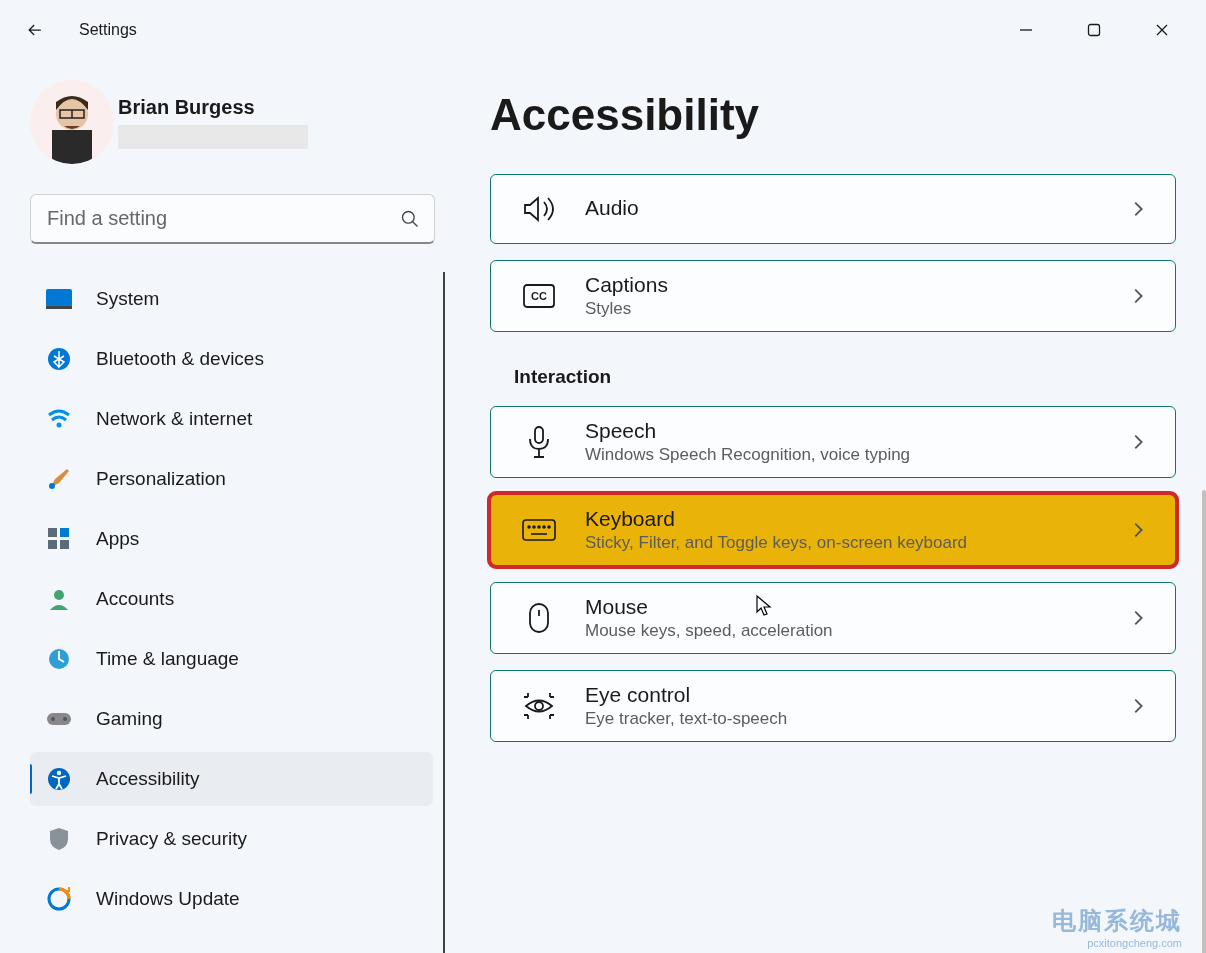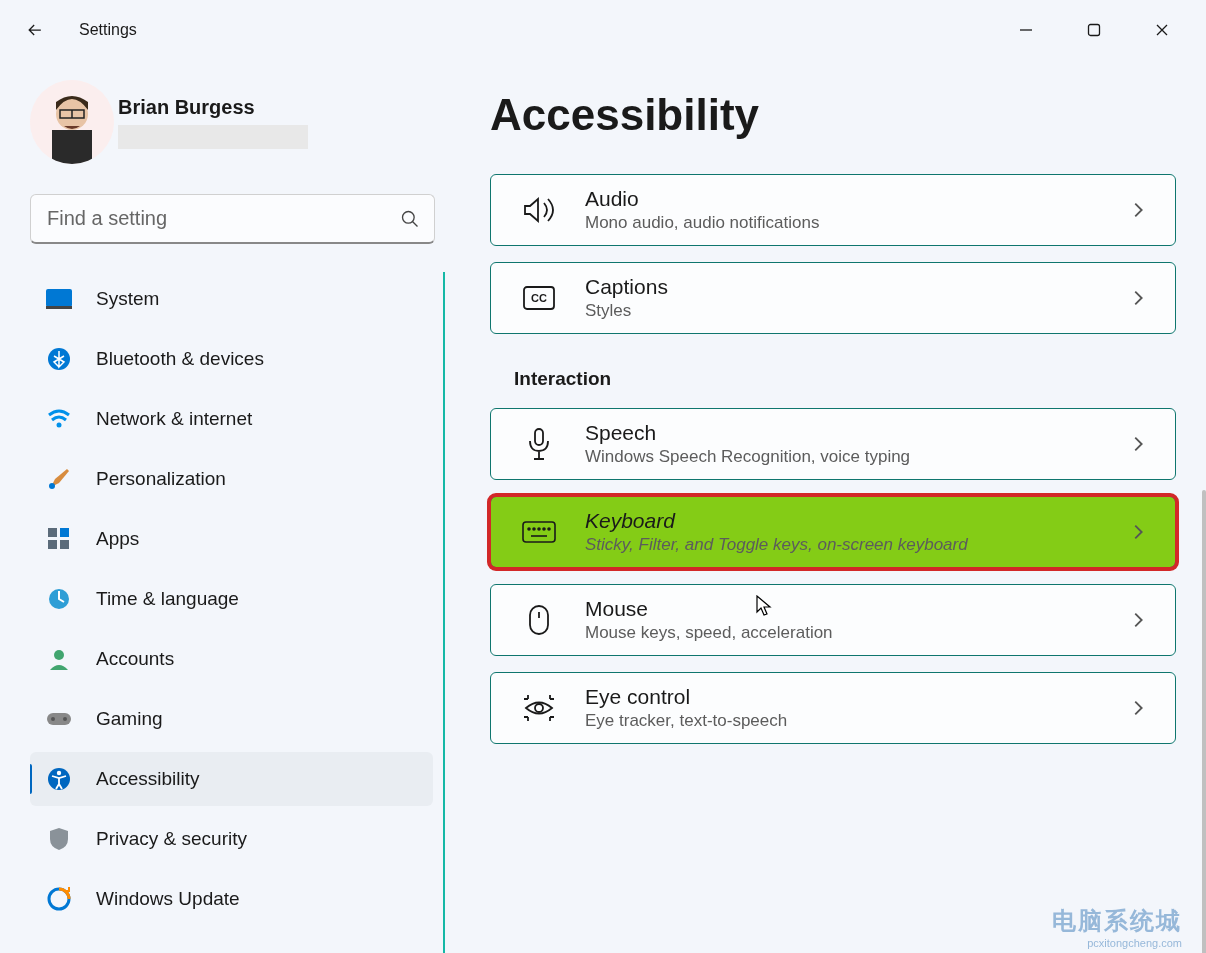--- a/index.html
+++ b/index.html
@@ -70,21 +70,21 @@
   }
   .search input {
     flex: 1; border: none; background: transparent;
     font-size: 20px; outline: none;
     color: #555;
   }
   .search input::placeholder { color: #666; }
   .nav {
     flex: 1;
     overflow-y: auto;
-    border-right: 2px solid #14b8a6;
+    border-right: 2px solid #404040;
     padding-right: 10px;
     margin-right: -10px;
   }
   .nav-item {
     display: flex; align-items: center; gap: 24px;
     padding: 14px 16px;
     border-radius: 6px;
     cursor: pointer;
     font-size: 19px;
     margin-bottom: 6px;
@@ -119,22 +119,21 @@
     border-radius: 6px;
     padding: 12px 26px;
     display: flex; align-items: center;
     margin-bottom: 16px;
     cursor: pointer;
     position: relative;
   }
   .card.highlight {
     outline: 4px solid #d22828;
     outline-offset: -1px;
-    background: #84cc16;
-    font-style: italic;
+    background: #eab308;
   }
   .card-icon {
     width: 44px; height: 44px;
     display: flex; align-items: center; justify-content: center;
     margin-right: 24px;
   }
   .card-body { flex: 1; }
   .card-title { font-size: 21px; font-weight: 400; margin-bottom: 2px; }
   .card-sub { font-size: 17px; color: #5c5c5c; }
   .chevron { width: 22px; height: 22px; }
@@ -267,35 +266,35 @@
               <rect x="0" y="0" width="9" height="9" fill="#5b6b7a"></rect>
               <rect x="12" y="0" width="9" height="9" fill="#0078d4"></rect>
               <rect x="0" y="12" width="9" height="9" fill="#5b6b7a"></rect>
               <rect x="12" y="12" width="9" height="9" fill="#5b6b7a"></rect>
             </svg>
           </span>
         <span>Apps</span>
       </div>
       <div class="nav-item">
         <span class="nav-icon">
+            <svg width="22" height="22" viewBox="0 0 22 22">
+              <circle cx="11" cy="7" r="5" fill="#41a56f"></circle>
+              <path d="M2 22 Q11 12 20 22 Z" fill="#41a56f"></path>
+            </svg>
+          </span>
+        <span>Accounts</span>
+      </div>
+      <div class="nav-item">
+        <span class="nav-icon">
             <svg width="24" height="24" viewBox="0 0 24 24">
               <circle cx="12" cy="12" r="10" fill="#2e9ed6"></circle>
               <path d="M12 4v8l5 3" stroke="#fff" stroke-width="2" fill="none"></path>
             </svg>
           </span>
         <span>Time &amp; language</span>
-      </div>
-      <div class="nav-item">
-        <span class="nav-icon">
-            <svg width="22" height="22" viewBox="0 0 22 22">
-              <circle cx="11" cy="7" r="5" fill="#41a56f"></circle>
-              <path d="M2 22 Q11 12 20 22 Z" fill="#41a56f"></path>
-            </svg>
-          </span>
-        <span>Accounts</span>
       </div>
       <div class="nav-item">
         <span class="nav-icon">
             <svg width="26" height="18" viewBox="0 0 26 18">
               <rect x="1" y="3" width="24" height="12" rx="6" fill="#888"></rect>
               <circle cx="7" cy="9" r="2" fill="#555"></circle>
               <circle cx="19" cy="9" r="2" fill="#555"></circle>
             </svg>
           </span>
         <span>Gaming</span>
@@ -336,21 +335,20 @@
 
     <div class="card">
       <div class="card-icon">
         <svg width="34" height="30" viewBox="0 0 34 30" fill="none" stroke="#1a1a1a" stroke-width="1.8">
             <path d="M3 11h5l8-7v22l-8-7H3z"></path>
             <path d="M22 8q6 7 0 14M26 4q10 11 0 22"></path>
           </svg>
       </div>
       <div class="card-body">
         <div class="card-title">Audio</div>
-        <div class="card-sub">Mono audio, audio notifications</div>
       </div>
       <svg class="chevron" viewBox="0 0 24 24" fill="none" stroke="#555" stroke-width="2">
           <path d="M9 5l7 7-7 7"></path>
         </svg>
     </div>
 
     <div class="card">
       <div class="card-icon">
         <svg width="34" height="26" viewBox="0 0 34 26" fill="none" stroke="#1a1a1a" stroke-width="1.8">
             <rect x="2" y="2" width="30" height="22" rx="3"></rect>

